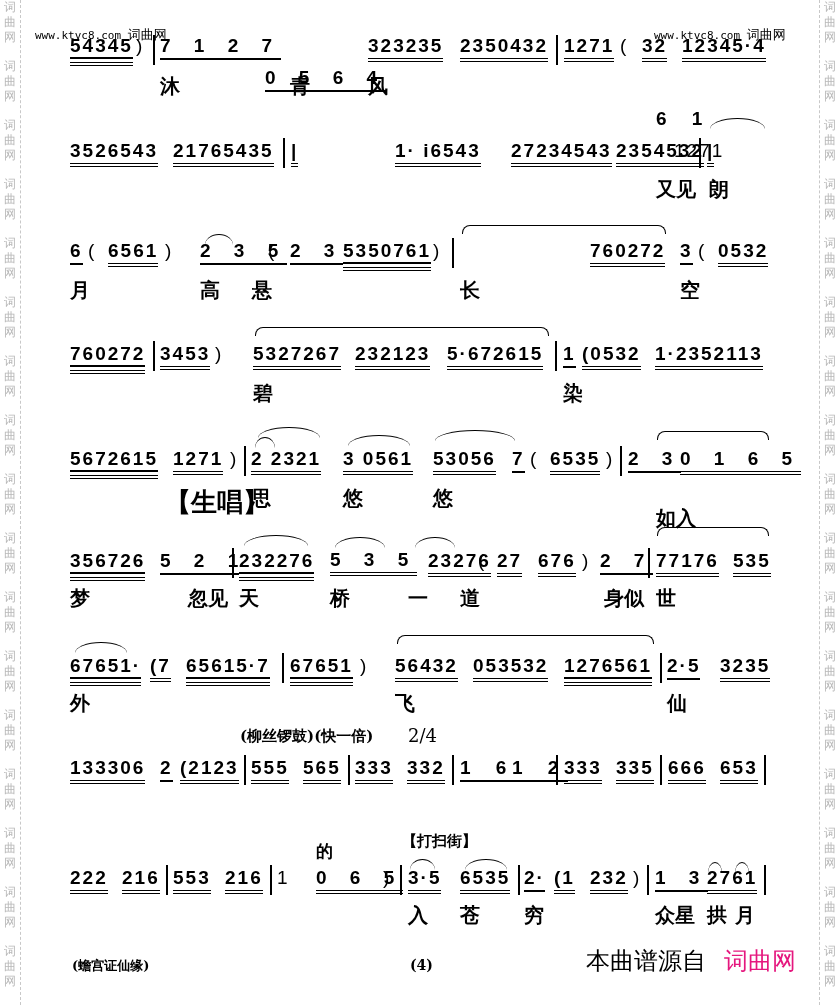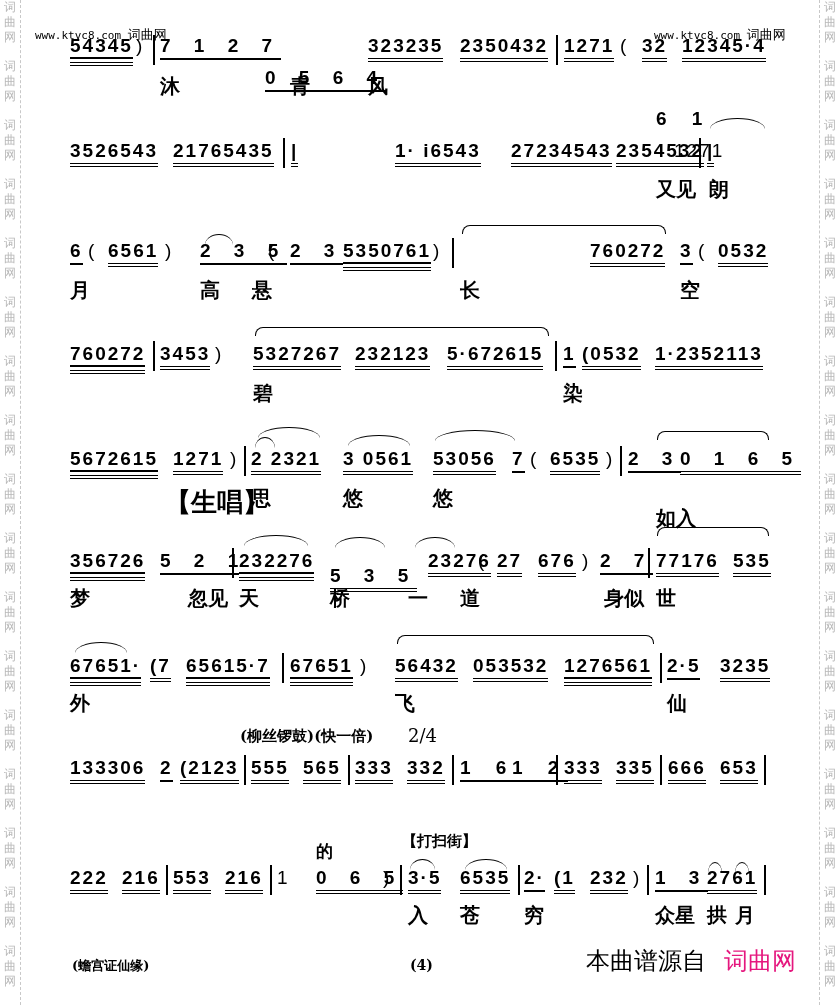--- a/index.html
+++ b/index.html
@@ -330,21 +330,21 @@
 
 <div class="score-line" style="top:525px;">
   <div class="slur" style="left:244px;top:10px;width:64px;"></div>
   <div class="slur" style="left:335px;top:12px;width:50px;"></div>
   <div class="slur" style="left:415px;top:12px;width:40px;"></div>
   <div class="bracket" style="left:657px;top:2px;width:110px;"></div>
   <span class="tok ul3" style="left:70px;top:25px;">356726</span>
   <span class="tok ul1" style="left:160px;top:25px;letter-spacing:9px;">5 2 1</span>
   <div class="barline" style="left:232px;top:23px;"></div>
   <span class="tok ul3" style="left:239px;top:25px;">232276</span>
-  <span class="tok ul2" style="left:330px;top:40px;letter-spacing:9px;">5 3 5</span>
+  <span class="tok ul2" style="left:330px;top:24px;letter-spacing:9px;">5 3 5</span>
   <span class="tok ul2" style="left:408px;top:25px;margin-left:20px;">23276</span>
   <span class="tok" style="left:478px;top:25px;font-weight:normal;">(</span>
   <span class="tok ul2" style="left:497px;top:25px;">27</span>
   <span class="tok ul2" style="left:538px;top:25px;">676</span>
   <span class="tok" style="left:582px;top:25px;font-weight:normal;">)</span>
   <span class="tok ul1" style="left:600px;top:25px;letter-spacing:9px;">2 7</span>
   <div class="barline" style="left:648px;top:23px;"></div>
   <span class="tok ul2" style="left:656px;top:25px;">77176</span>
   <span class="tok ul2" style="left:733px;top:25px;">535</span>
   <span class="lyric" style="left:70px;top:60px;">梦</span>

